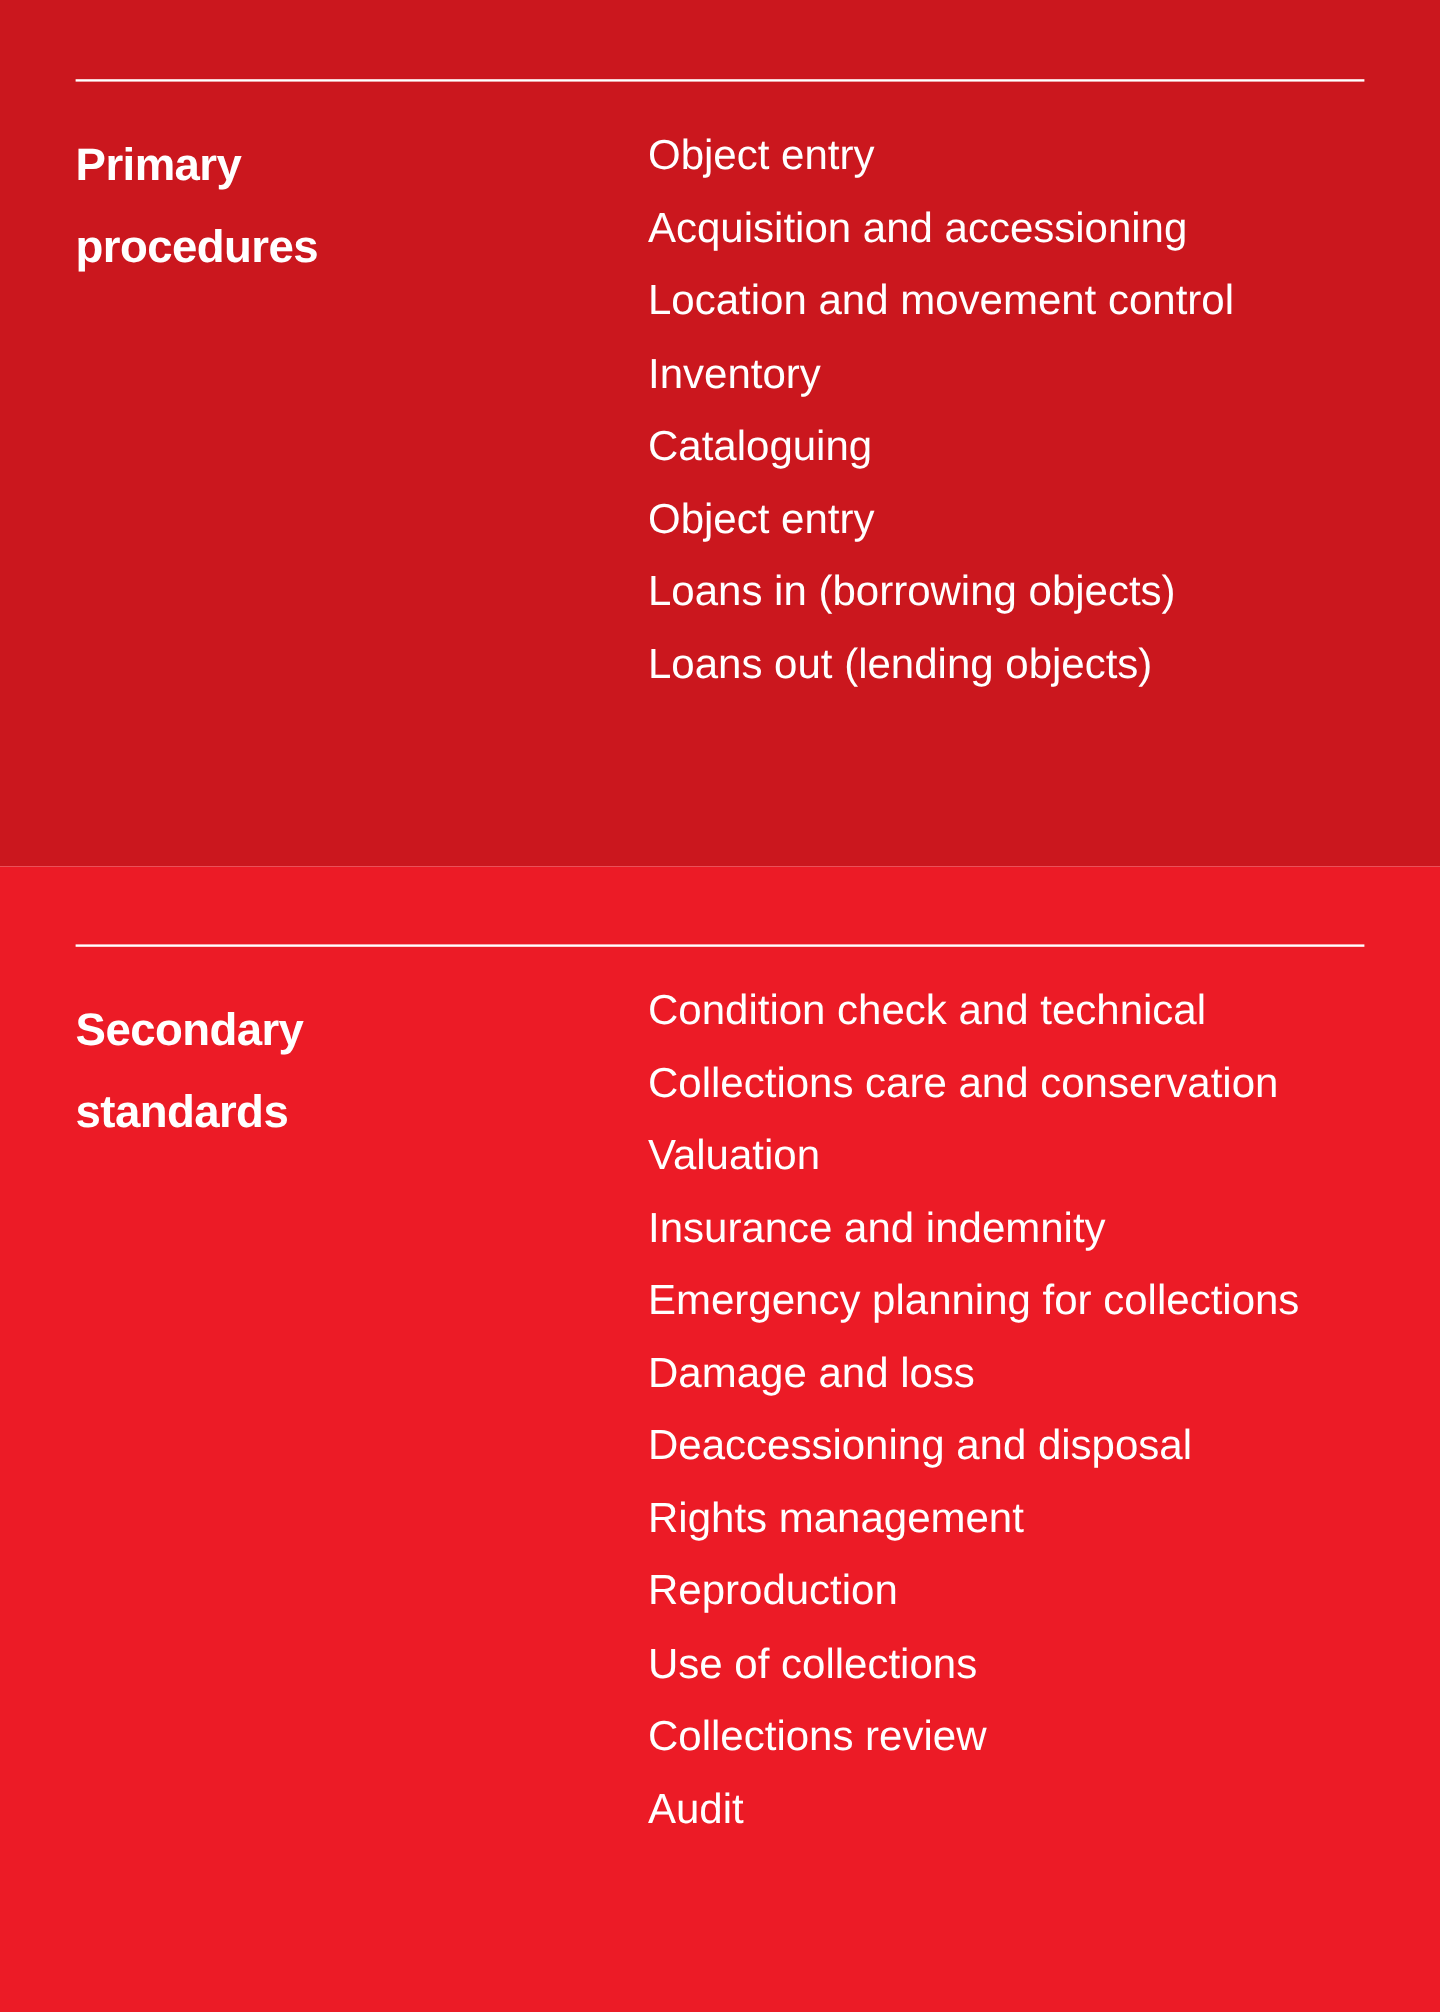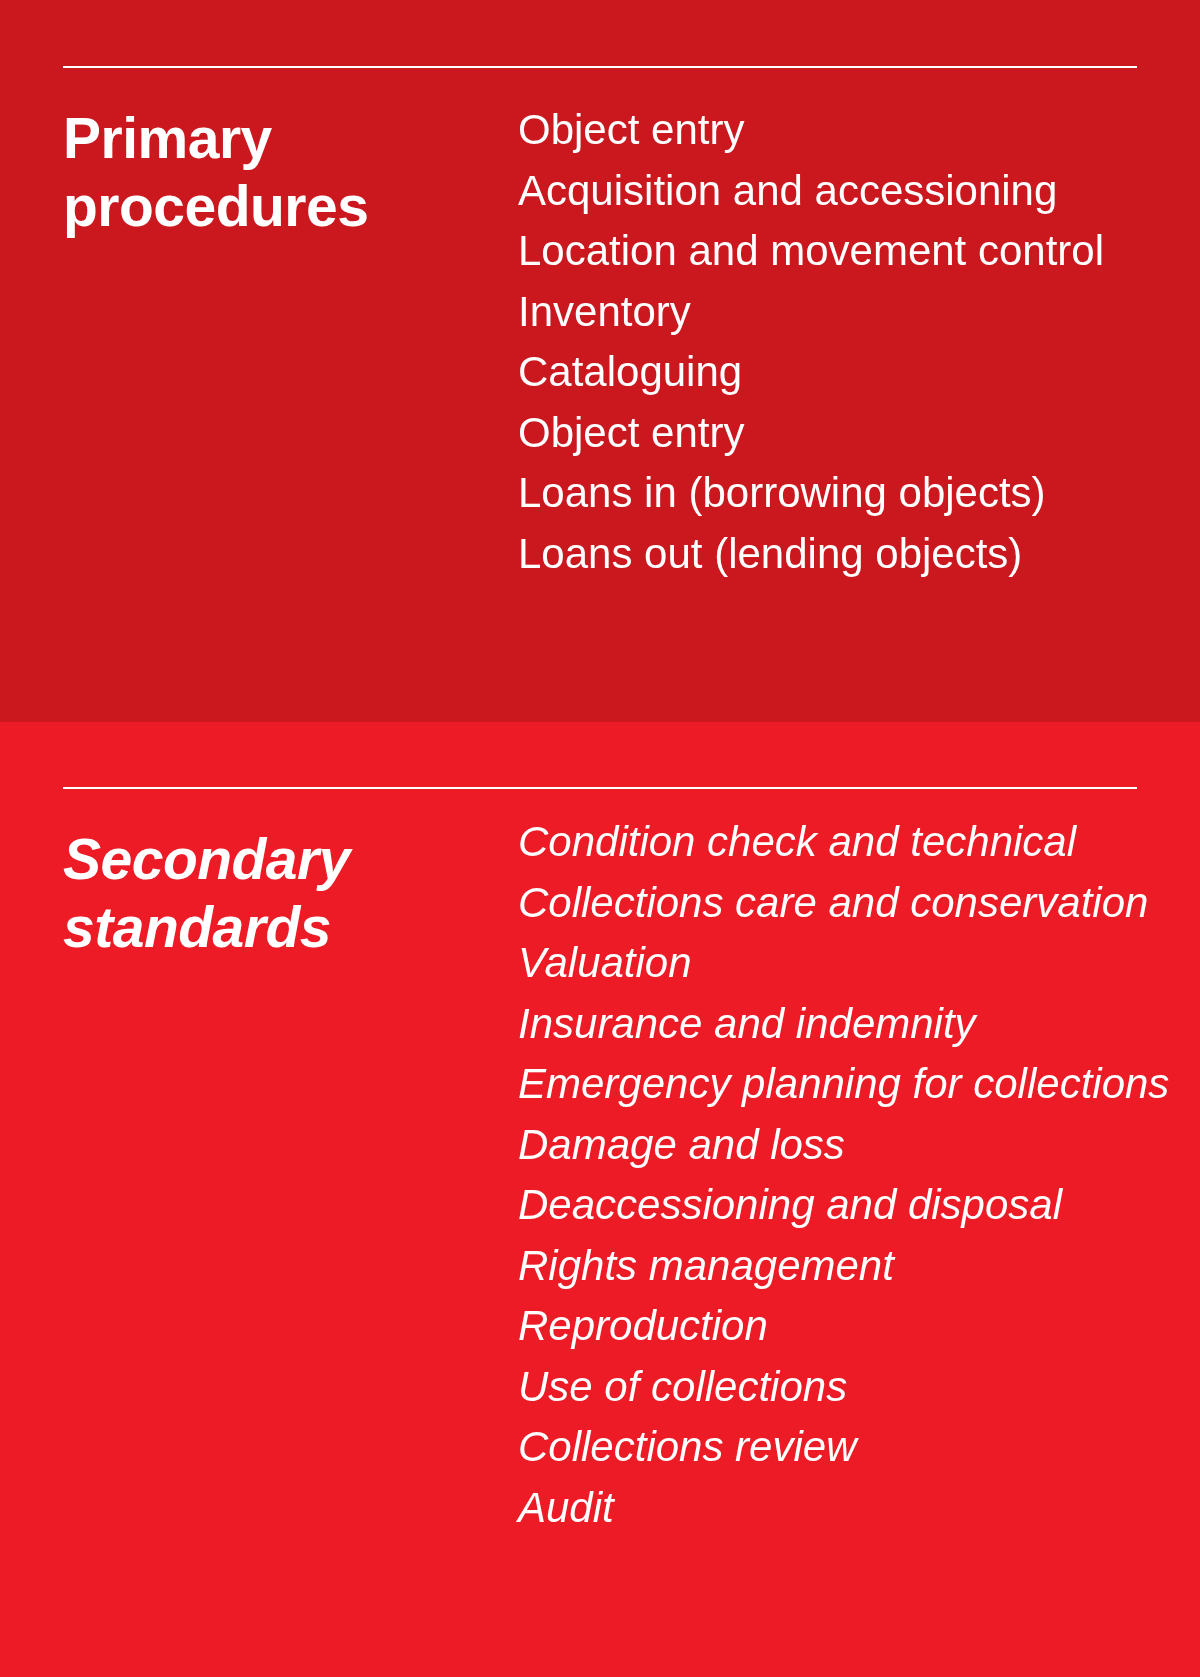--- a/index.html
+++ b/index.html
@@ -1,36 +1,36 @@
 <!DOCTYPE html>
 <html><head>
   <meta charset="utf-8">
   <style>
     * { margin: 0; padding: 0; box-sizing: border-box; }
     html, body { width: 1200px; height: 1677px; overflow: hidden; }
     body { font-family: "Liberation Sans", sans-serif; color: #ffffff; }
     .section { position: relative; width: 1200px; }
     .section.primary { height: 722px; background: #cb171e; }
-    .section.secondary { height: 955px; background: #ec1b26; font-style: italic; }
+    .section.secondary { height: 955px; background: #ec1b26; }
     .rule { position: absolute; left: 63px; width: 1074px; height: 2px; background: #ffffff; }
     .primary .rule { top: 66px; }
     .secondary .rule { top: 65px; }
     .heading {
       position: absolute; left: 63px;
-      font-weight: bold; font-size: 57px; line-height: 68px;
+      font-weight: bold; font-size: 38px; line-height: 68px;
       letter-spacing: -0.5px;
     }
     .primary .heading { top: 104px; }
     .secondary .heading { top: 103px; }
     .heading span { display: block; }
     .list { position: absolute; left: 518px; list-style: none; }
     .primary .list { top: 100px; }
     .secondary .list { top: 90px; }
     .list li {
-      font-size: 42px; line-height: 60.5px; white-space: nowrap;
+      font-size: 35px; line-height: 60.5px; white-space: nowrap; margin-left: 22px;
     }
   </style>
 </head>
 <body>
 
 <div class="section primary">
   <div class="rule"></div>
   <h2 class="heading">
     <span>Primary</span>
     <span>procedures</span>

